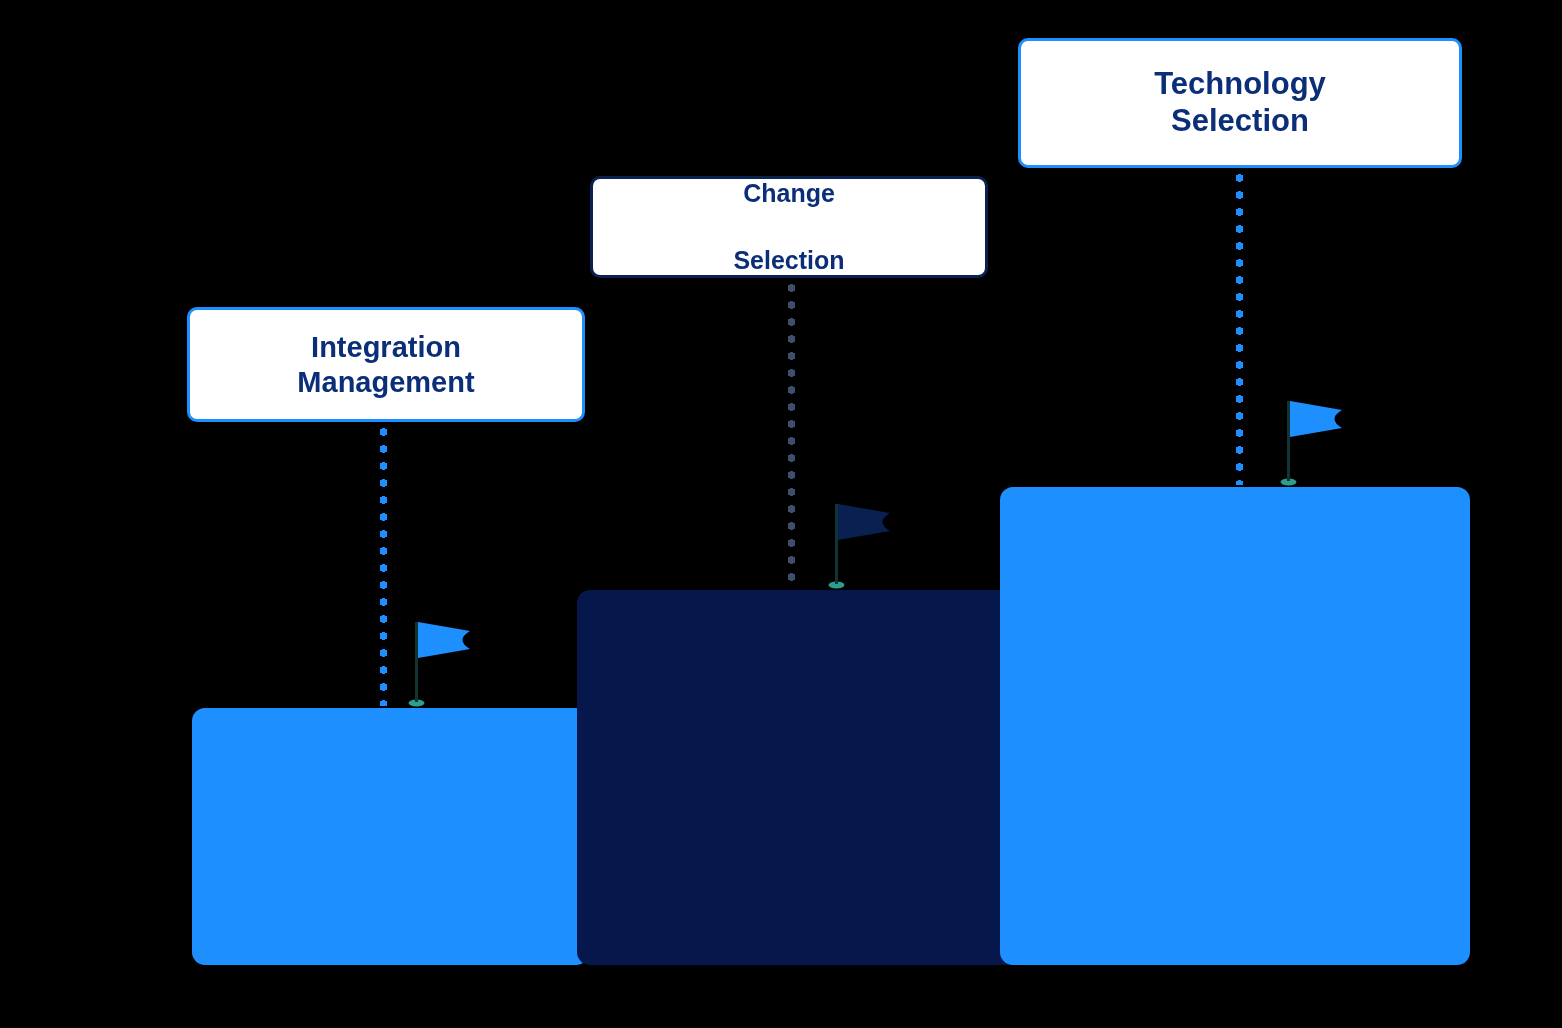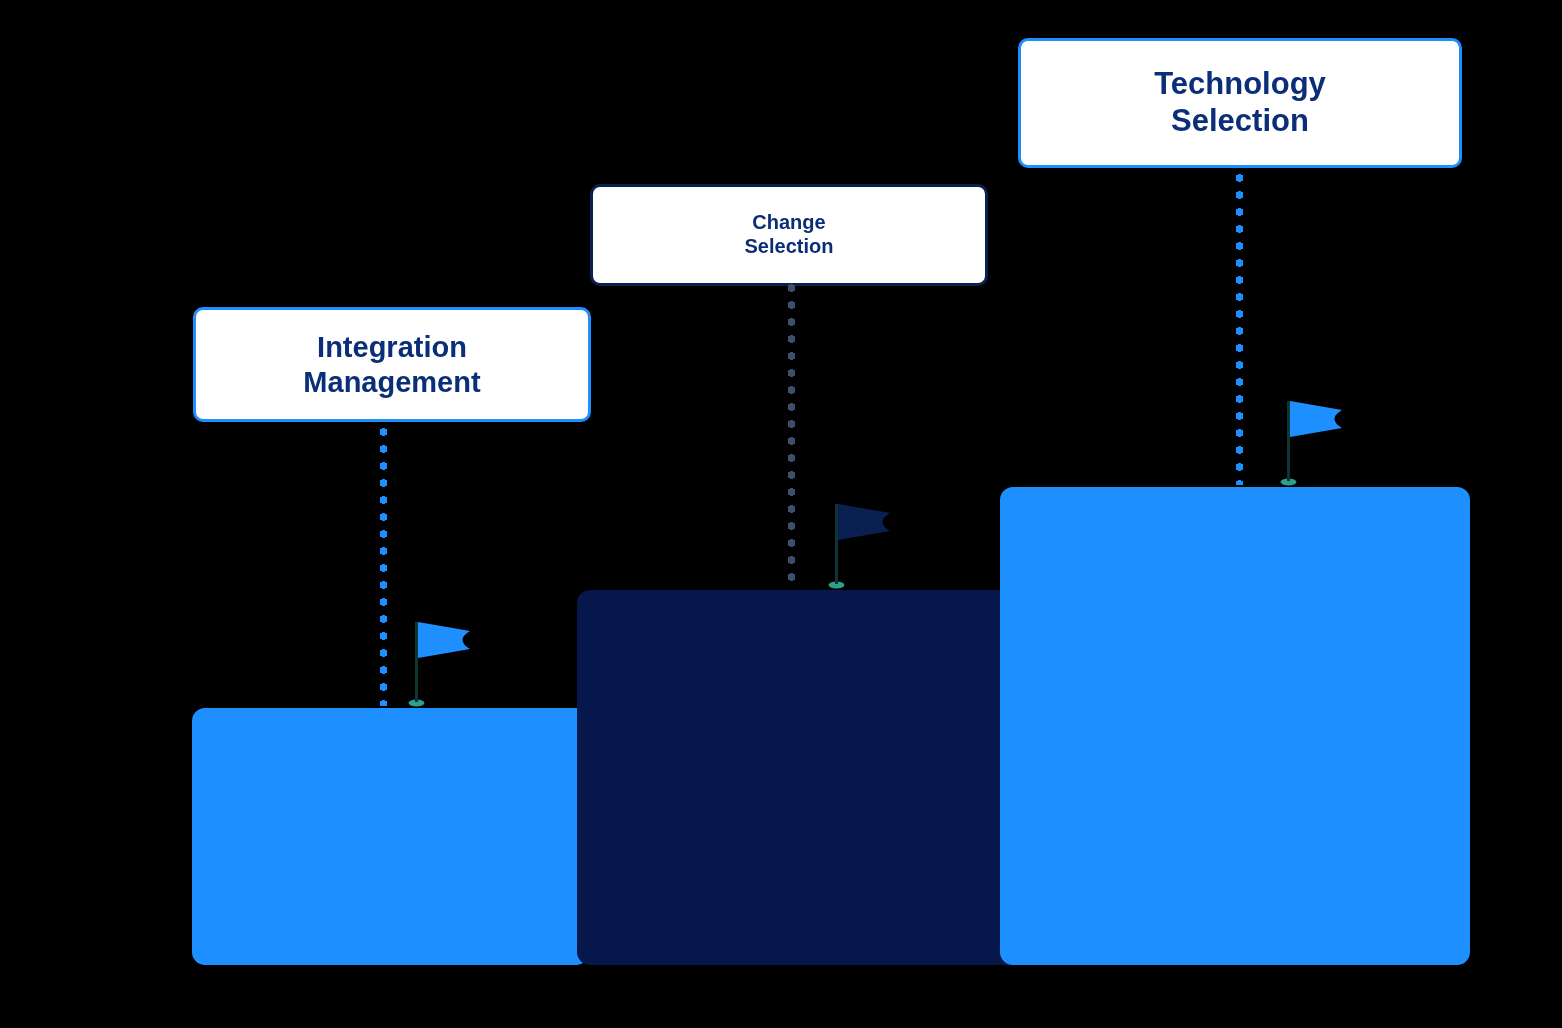--- a/index.html
+++ b/index.html
@@ -26,22 +26,22 @@
     align-items: center;
     justify-content: center;
     text-align: center;
     font-weight: bold;
     color: #0B2E79;
     box-shadow: 0 4px 10px rgba(0,0,0,0.5);
     line-height: 1.18;
   }
   .card.blue { border: 3px solid #1E8FFF; }
   .card.navy { border: 3px solid #0A2050; }
-  #card1 { left: 193px;  top: 307px; width: 392px; height: 109px; font-size: 29px; }
-  #card2 { left: 590px;  top: 184px; width: 392px; height: 96px;  font-size: 20px; }
+  #card1 { left: 187px;  top: 307px; width: 392px; height: 109px; font-size: 29px; }
+  #card2 { left: 590px;  top: 176px; width: 392px; height: 96px;  font-size: 25px; justify-content: space-between; }
   #card3 { left: 1018px; top: 38px;  width: 438px; height: 124px; font-size: 31px; }
 
   
   .dots {
     position: absolute;
     width: 9px;
     background-repeat: repeat-y;
     background-position: 0 0;
     background-size: 9px 17px;
   }

